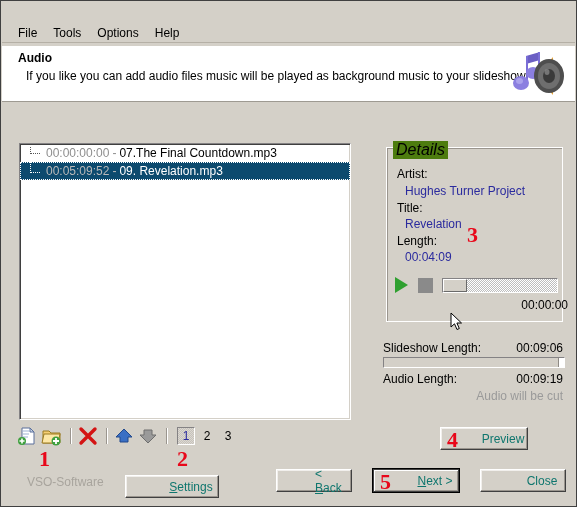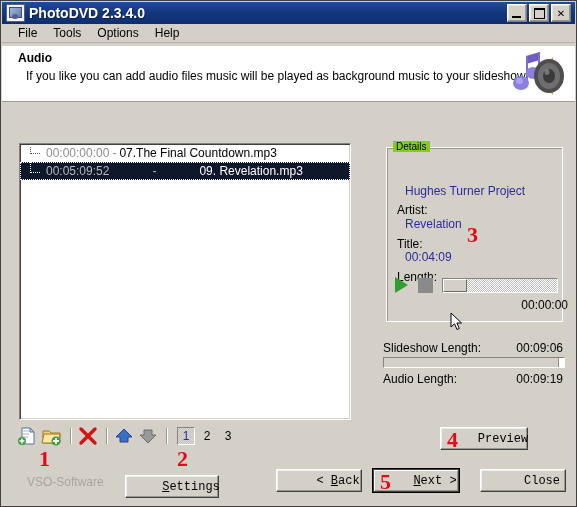--- a/index.html
+++ b/index.html
@@ -150,24 +150,23 @@
     align-items: center;
     padding-left: 26px;
     font-size: 12px;
     white-space: nowrap;
     box-sizing: border-box;
   }
   .lb-row .tm { color: #8e8e8e; }
   .lb-row .sep { color: #8e8e8e; padding: 0 3px; }
   .lb-row .nm { color: #000000; }
   .lb-row.selected {
-    background: #0f172a;
+    background: #0c4a6e;
     outline: 1px dotted #ffffff;
     outline-offset: -1px;
-    gap: 40px;
   }
   .lb-row.selected .tm,
   .lb-row.selected .sep { color: #b9b9b9; }
   .lb-row.selected .nm { color: #ffffff; }
   
   .tree-stub {
     position: absolute;
     left: 10px; top: 0px;
     width: 9px; height: 10px;
     border-left: 1px dotted #555;
@@ -181,30 +180,30 @@
     position: absolute;
     left: 385px; top: 146px;
     width: 177px; height: 175px;
     border: 1px solid #ffffff;
     box-shadow: inset 1px 1px 0 #9a958e;
     box-sizing: border-box;
   }
   .groupbox-legend {
     position: absolute;
     left: 392px; top: 140px;
-    background: #84cc16;
+    background: #4d7c0f;
     padding: 0 3px;
-    font-size: 10px;
+    font-size: 16px;
     color: #000;
+    font-style: italic;
   }
   .dt-label {
     position: absolute;
     font-size: 12px; color: #000;
     white-space: nowrap;
-    margin-top: 36px;
   }
   .dt-value {
     position: absolute;
     font-size: 12px; color: #2a2a9e;
     white-space: nowrap;
   }
 
   .play-btn {
     position: absolute;
     left: 392px; top: 275px;
@@ -330,27 +329,27 @@
   }
 
   
   .btn {
     position: absolute;
     background: #d4d0c8;
     border: 1px solid;
     border-color: #ffffff #404040 #404040 #ffffff;
     box-shadow: inset -1px -1px 0 #9a958e, inset 1px 1px 0 #f1efec;
     font-size: 12px;
-    color: #000000;
+    color: #0f766e;
     display: flex;
     align-items: center;
     justify-content: center;
     cursor: default;
     box-sizing: border-box;
-    font-family: Liberation Mono, monospace;
+    font-family: Liberation Sans, sans-serif;
     padding-left: 38px;
   }
   .btn.default {
     border-color: #404040;
     border-width: 1px;
     box-shadow: inset 1px 1px 0 #ffffff, inset -1px -1px 0 #9a958e, 0 0 0 1px #000;
   }
   .btn u { text-decoration: underline; }
 
   .vso {
@@ -377,35 +376,20 @@
     left: 449px; top: 311px;
     width: 14px; height: 20px;
     pointer-events: none;
   }
 </style>
 </head>
 <body>
 
 <div id="app">
 
-  <div class="titlebar">
-    <div class="title-icon"></div>
-    <div class="title-text">PhotoDVD 2.3.4.0</div>
-    <div class="title-buttons">
-      <div class="tbtn tbtn-min">
-          <span class="gly"></span>
-        </div>
-      <div class="tbtn tbtn-max">
-          <span class="gly"></span>
-        </div>
-      <div class="tbtn tbtn-close">
-          <span class="gly">✕</span>
-        </div>
-    </div>
-  </div>
 
   <div class="menubar">
     <div class="menuitem">File</div>
     <div class="menuitem">Tools</div>
     <div class="menuitem">Options</div>
     <div class="menuitem">Help</div>
   </div>
 
   <div class="banner">
     <div class="banner-title">Audio</div>
@@ -465,20 +449,21 @@
 
   <div class="len-row" style="left:382px; top:340px;">Slideshow Length:</div>
   <div class="len-row" style="right:13px; top:340px;">00:09:06</div>
 
   <div class="progress-outer">
     <div class="progress-inner" style="width:97%;"></div>
   </div>
 
   <div class="len-row" style="left:382px; top:371px;">Audio Length:</div>
   <div class="len-row" style="right:13px; top:371px;">00:09:19</div>
+  <div class="warn">Audio will be cut</div>
 
   <div class="toolbar">
 
     <div class="tb-icon">
       <svg viewBox="0 0 22 20" width="22" height="20">
         <path d="M5 2 h8 l4 4 v12 h-12 z" fill="#ffffff" stroke="#5a6f9a" stroke-width="1"></path>
         <path d="M13 2 v4 h4 z" fill="#c8d6ea" stroke="#5a6f9a" stroke-width="1"></path>
         <path d="M6 5 h6 M6 8 h6 M6 11 h5" stroke="#9db3d2" stroke-width="1"></path>
         <circle cx="5" cy="15" r="4" fill="#3fa03f"></circle>
         <path d="M5 12.5 v5 M2.5 15 h5" stroke="#ffffff" stroke-width="1.6"></path>
@@ -528,21 +513,21 @@
   <div class="vso">VSO-Software</div>
 
   <div class="btn" style="left:124px; top:474px; width:94px; height:23px;">
     <span><u>S</u>ettings</span>
   </div>
 
   <div class="btn" style="left:439px; top:426px; width:88px; height:23px;">
     <span>Preview</span>
   </div>
 
-  <div class="btn" style="left:275px; top:468px; width:86px; height:23px;">
+  <div class="btn" style="left:275px; top:468px; width:76px; height:23px;">
     <span>&lt; <u>B</u>ack</span>
   </div>
 
   <div class="btn default" style="left:372px; top:468px; width:86px; height:23px;">
     <span><u>N</u>ext &gt;</span>
   </div>
 
   <div class="btn" style="left:479px; top:468px; width:86px; height:23px;">
     <span>Close</span>
   </div>

